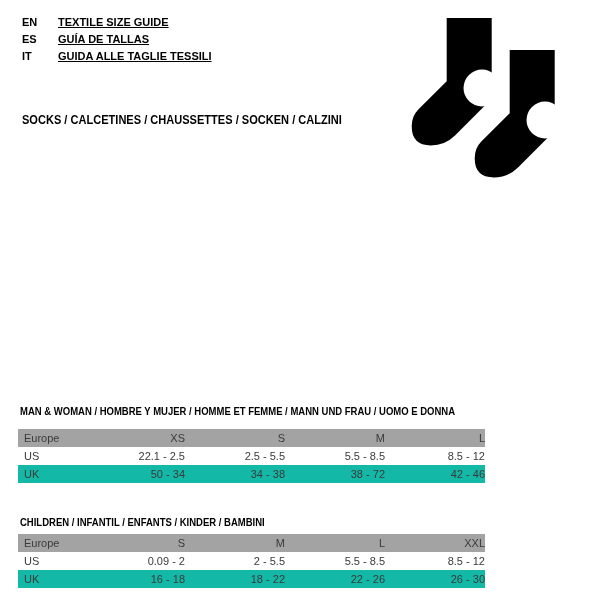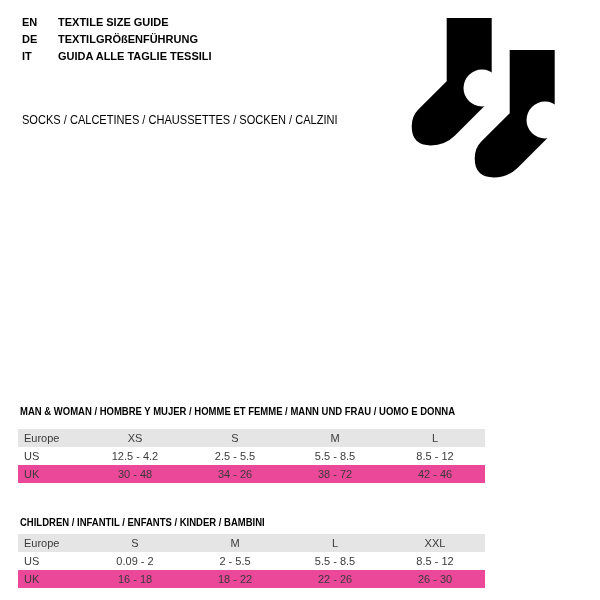--- a/index.html
+++ b/index.html
@@ -6,60 +6,60 @@
   body{
     width:600px;height:600px;background:#ffffff;position:relative;
     font-family:"Liberation Sans","DejaVu Sans",sans-serif;overflow:hidden;
   }
   .canvas{position:absolute;inset:0;background:#ffffff;}
 
   
   .lang-block{position:absolute;left:22px;top:14px;}
   .lang-row{display:flex;line-height:17px;}
   .lang-code{width:36px;font-size:11px;font-weight:700;color:#000;}
-  .lang-label{font-size:11px;font-weight:700;color:#000;white-space:nowrap;}
+  .lang-label{font-size:11px;font-weight:700;color:#000;white-space:nowrap;text-decoration:underline;}
 
   
-  .category{position:absolute;left:22px;top:112px;font-size:13px;font-weight:400;color:#000;white-space:nowrap;}
+  .category{position:absolute;left:22px;top:112px;font-size:13px;font-weight:700;color:#000;white-space:nowrap;}
   .squeeze{display:inline-block;transform:scaleX(0.85);transform-origin:0 50%;}
   .squeeze-sm{display:inline-block;transform:scaleX(0.95);transform-origin:0 50%;}
 
   
   .socks-svg{position:absolute;left:405px;top:10px;}
 
   
   .table-section{position:absolute;left:18px;width:467px;}
   .table-a{top:405px;}
   .table-b{top:516px;}
   .tbl-title{font-size:10px;font-weight:700;color:#000;white-space:nowrap;padding-left:2px;line-height:13px;}
   .table-a .tbl-title{margin-bottom:11px;}
   .table-b .tbl-title{margin-bottom:5px;}
   table.size-table{border-collapse:collapse;table-layout:fixed;width:467px;}
   .size-table th,.size-table td{
     height:18px;padding:0;font-size:11px;font-weight:400;color:#3a3a3a;
-    text-align:center;vertical-align:middle;white-space:nowrap;
+    text-align:right;vertical-align:middle;white-space:nowrap;
   }
   .size-table .c0{text-align:left;padding-left:6px;width:67px;}
   .size-table col.size-col{width:100px;}
-  .size-table thead tr{background:#e5e5e5;}
-  .size-table tbody tr.alt{background:#ec4899;border-radius:6px;}
+  .size-table thead tr{background:#a3a3a3;}
+  .size-table tbody tr.alt{background:#14b8a6;border-radius:6px;}
 </style>
 </head>
 <body>
 
 <div class="canvas">
 
   <section class="lang-block">
     <div class="lang-row">
       <span class="lang-code">EN</span>
       <span class="lang-label">TEXTILE SIZE GUIDE</span>
     </div>
     <div class="lang-row">
-      <span class="lang-code">DE</span>
-      <span class="lang-label">TEXTILGRÖßENFÜHRUNG</span>
+      <span class="lang-code">ES</span>
+      <span class="lang-label">GUÍA DE TALLAS</span>
     </div>
     <div class="lang-row">
       <span class="lang-code">IT</span>
       <span class="lang-label">GUIDA ALLE TAGLIE TESSILI</span>
     </div>
   </section>
 
   <div class="category">
     <span class="squeeze">SOCKS / CALCETINES / CHAUSSETTES / SOCKEN / CALZINI</span>
   </div>
@@ -92,29 +92,29 @@
           <th class="c0">Europe</th>
           <th>XS</th>
           <th>S</th>
           <th>M</th>
           <th>L</th>
         </tr>
       </thead>
       <tbody>
         <tr>
           <td class="c0">US</td>
-          <td>12.5 - 4.2</td>
+          <td>22.1 - 2.5</td>
           <td>2.5 - 5.5</td>
           <td>5.5 - 8.5</td>
           <td>8.5 - 12</td>
         </tr>
         <tr class="alt">
           <td class="c0">UK</td>
-          <td>30 - 48</td>
-          <td>34 - 26</td>
+          <td>50 - 34</td>
+          <td>34 - 38</td>
           <td>38 - 72</td>
           <td>42 - 46</td>
         </tr>
       </tbody>
     </table>
   </section>
 
   <section class="table-section table-b">
     <div class="tbl-title">
       <span class="squeeze-sm">CHILDREN / INFANTIL / ENFANTS / KINDER / BAMBINI</span>

